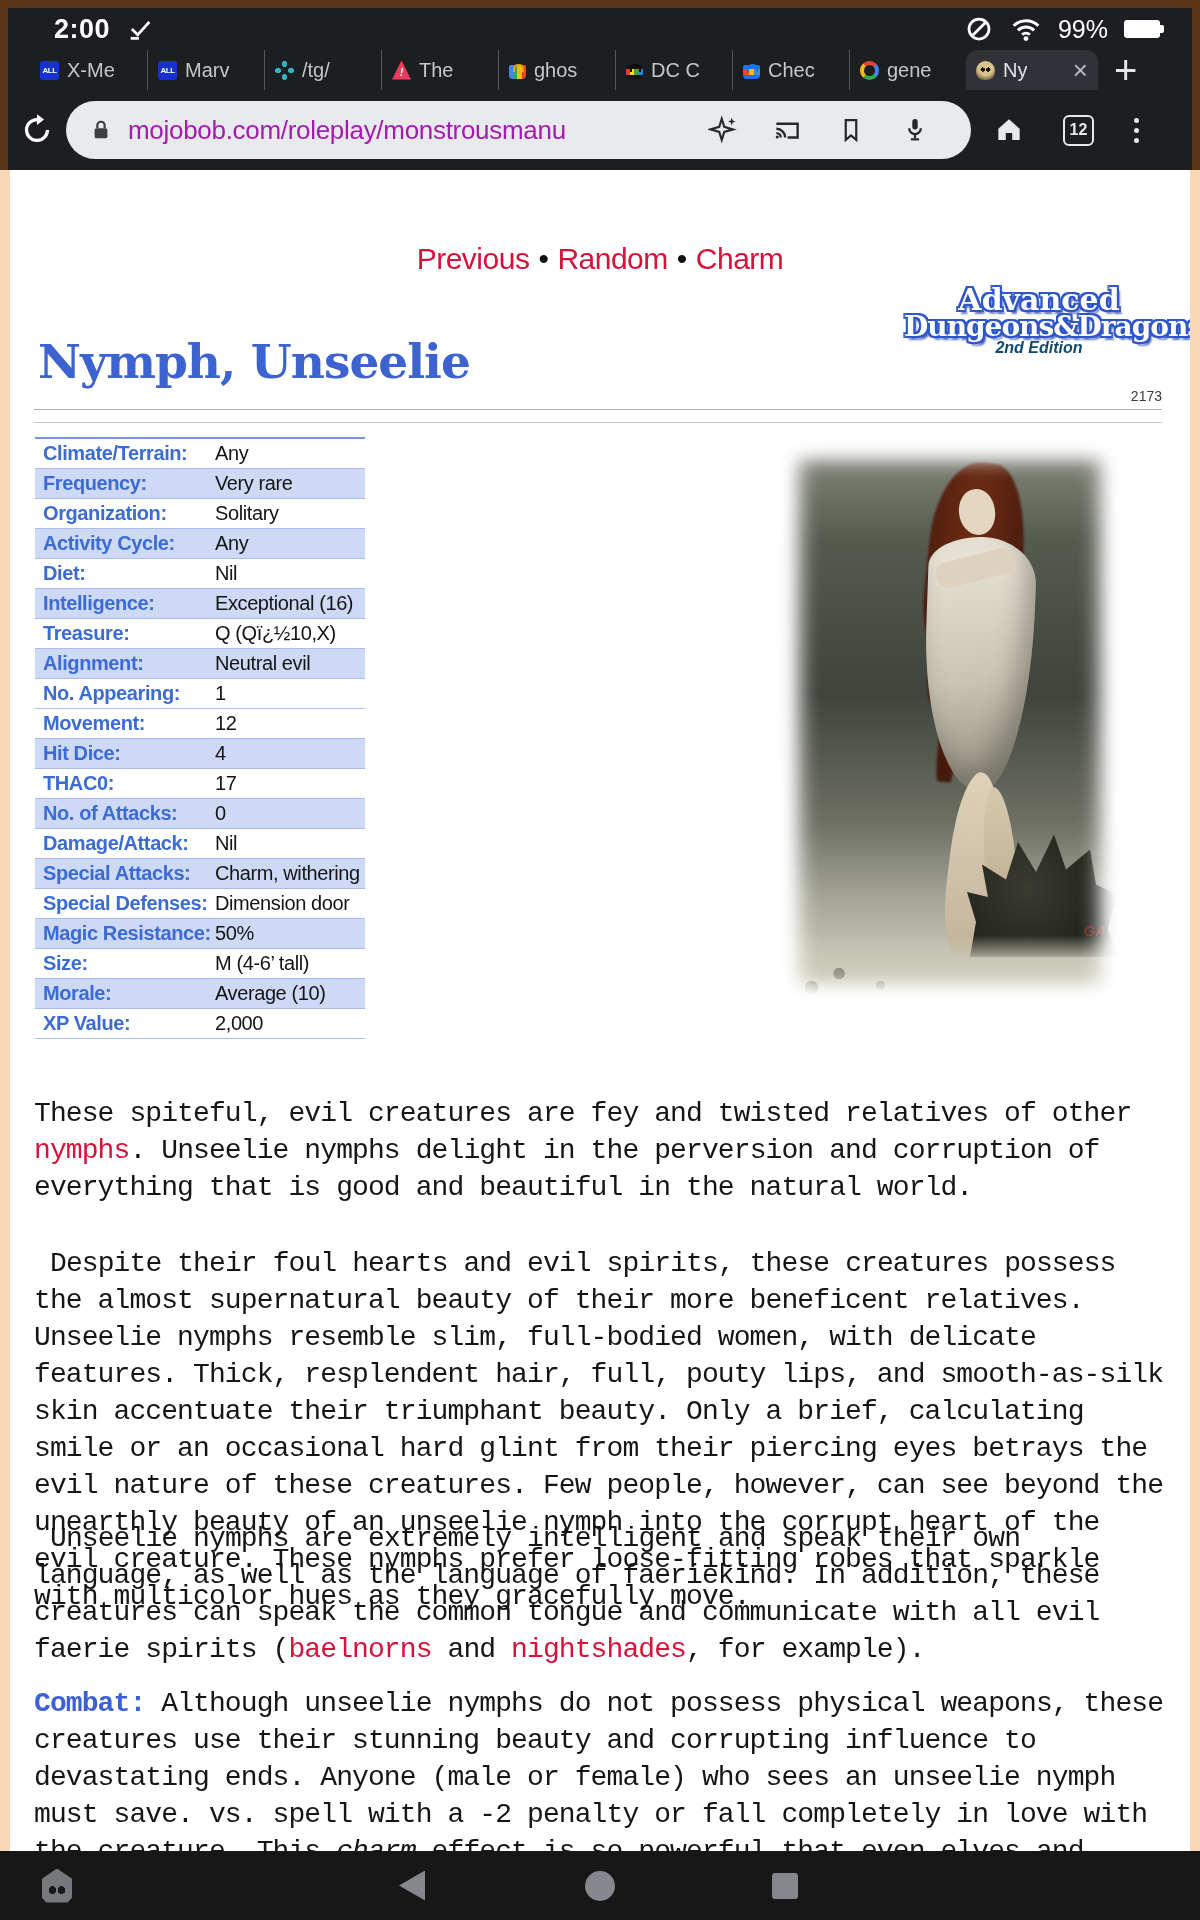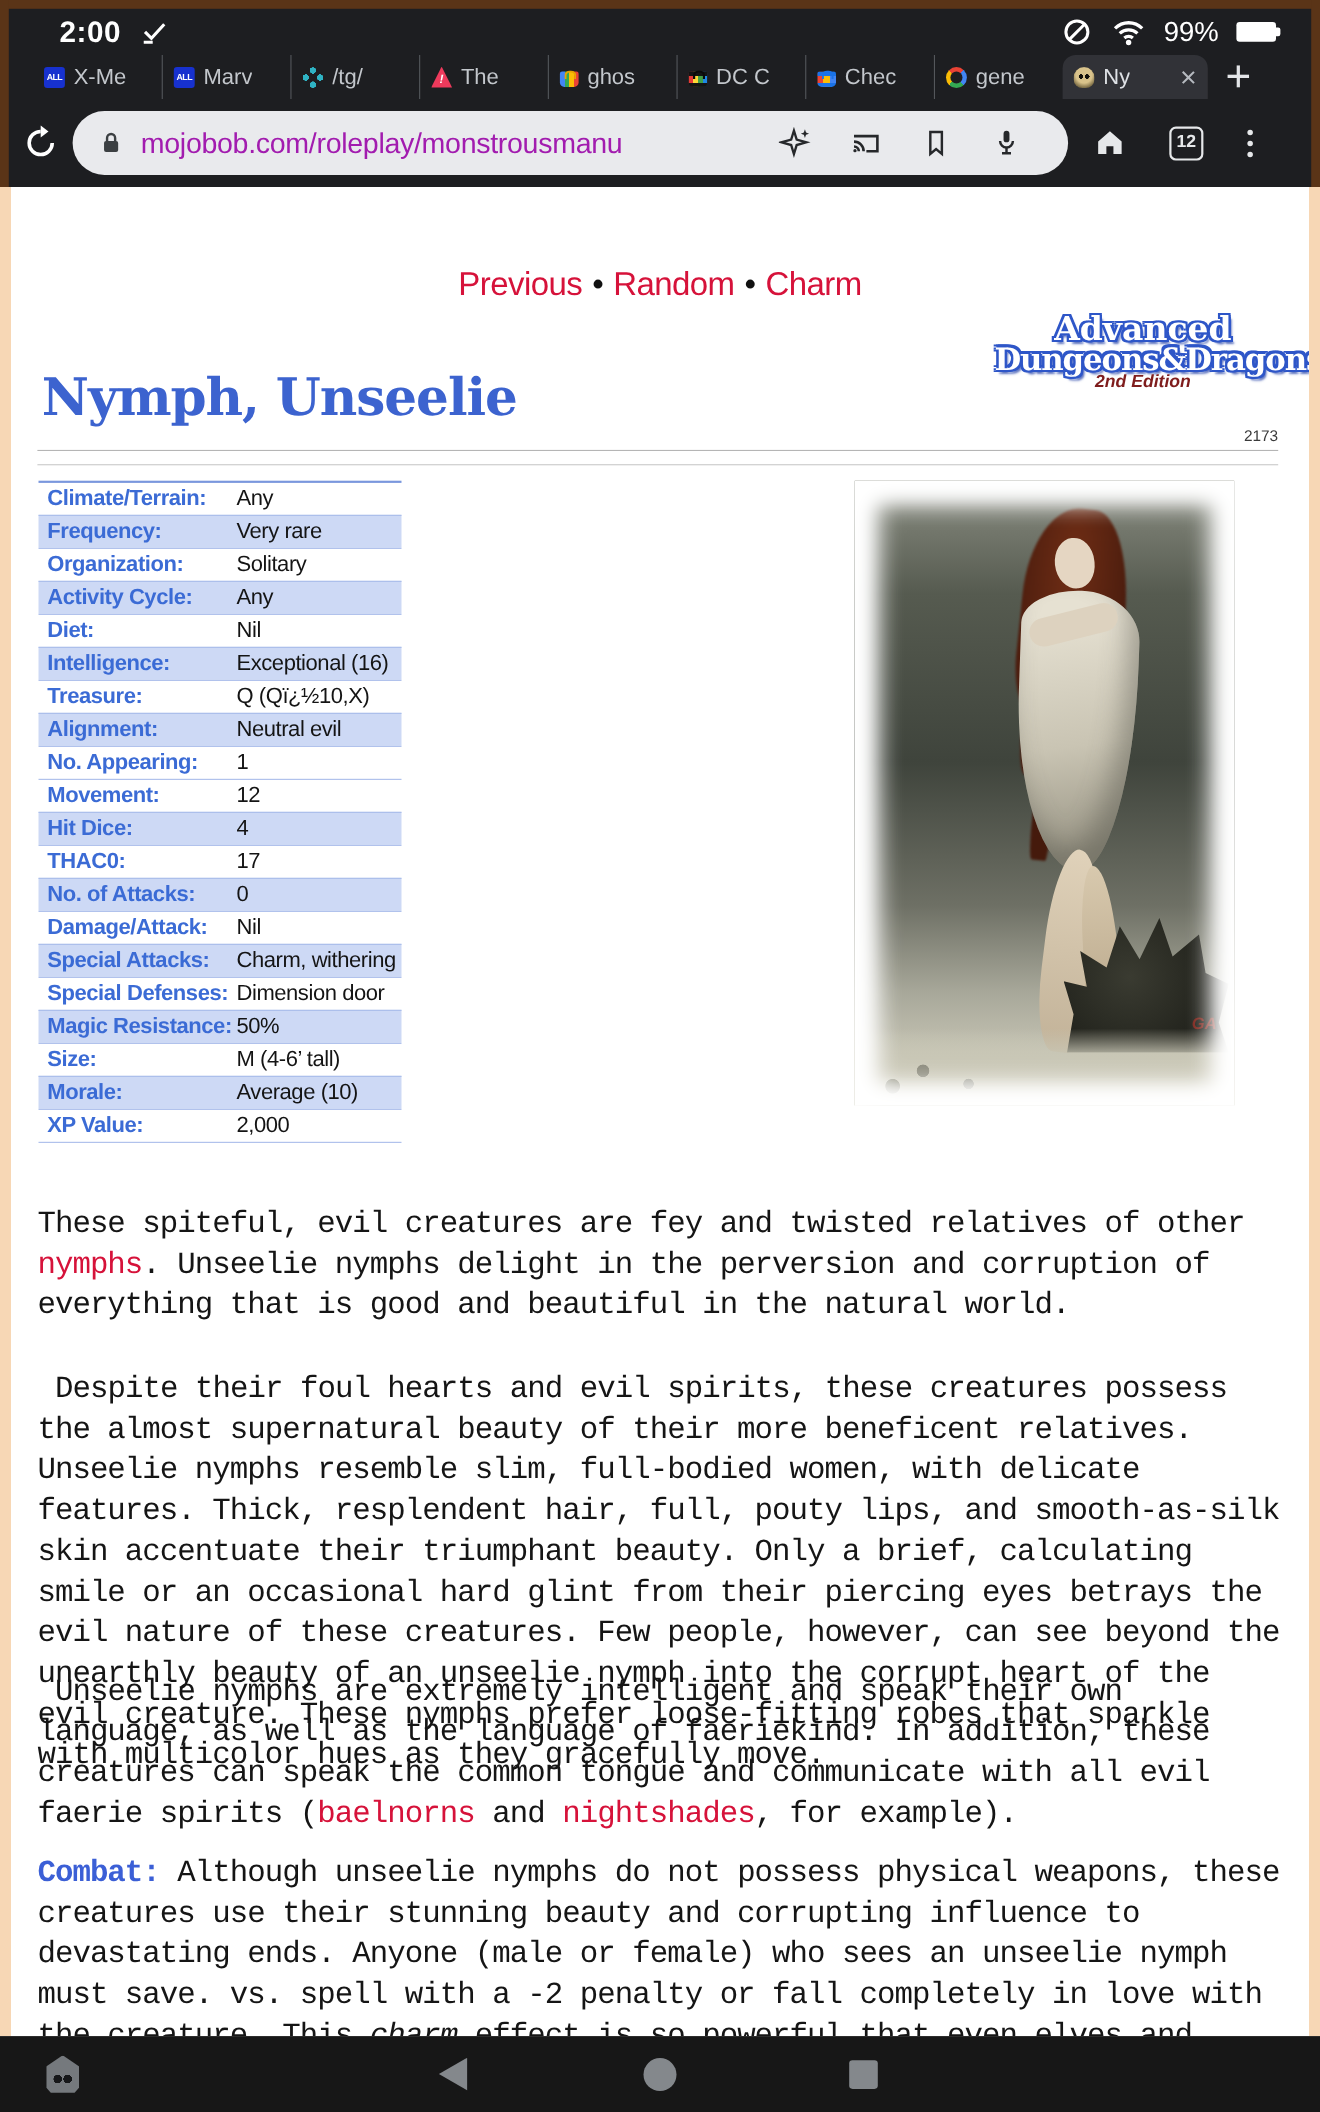--- a/index.html
+++ b/index.html
@@ -72,21 +72,21 @@
   .page{position:absolute;top:170px;left:10px;right:10px;bottom:69px;background:#fff;overflow:hidden;}
   .edge-l{position:absolute;top:170px;left:0;width:10px;bottom:69px;background:var(--peach);}
   .edge-r{position:absolute;top:170px;right:0;width:10px;bottom:69px;background:var(--peach);}
   .navlinks{position:absolute;top:72px;left:0;width:100%;text-align:center;font-size:30px;letter-spacing:-.5px;}
   .navlinks .lnk{color:var(--red);}
   .navlinks .sep{color:#111;margin:0 9px;}
   .logo{position:absolute;top:116px;right:16px;width:270px;text-align:center;
         font-family:"DejaVu Serif",serif;font-weight:bold;color:#fff;line-height:27px;}
   .logo .l1{font-size:30px;display:block;text-shadow:var(--logoshadow);}
   .logo .l2{font-size:28px;display:block;letter-spacing:-1px;text-shadow:var(--logoshadow);}
-  .logo .ed{display:block;font-size:16px;line-height:15px;color:#7f1d1d;font-style:italic;
+  .logo .ed{display:block;font-size:16px;line-height:15px;color:#0c4a6e;font-style:italic;
         font-family:"Liberation Sans",sans-serif;text-shadow:0 0 2px #fff;}
   .title{position:absolute;left:28px;top:164px;font-family:"DejaVu Serif",serif;font-weight:bold;
         font-size:47px;color:var(--headblue);letter-spacing:-1px;}
   .pagenum{position:absolute;right:28px;top:218px;font-size:14px;color:#3a3a3a;}
   .rule{position:absolute;left:24px;right:28px;top:239px;height:12px;
         border-top:1px solid #b5b5b5;border-bottom:1px solid #c9c9c9;}
   
   .stats{position:absolute;left:25px;top:267px;width:330px;border-top:2px solid #7a97dd;border-bottom:1px solid #a9bcea;}
   .srow{display:flex;align-items:center;height:29px;border-top:1px solid #a9bcea;font-size:20px;letter-spacing:-.4px;}
   .srow:first-child{border-top:none;}

